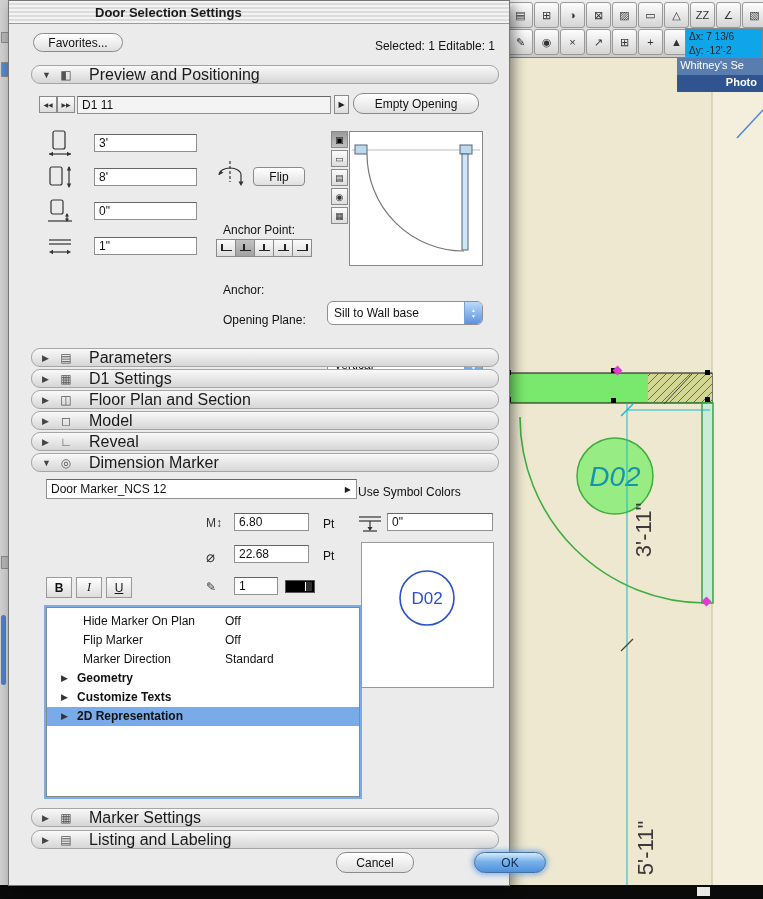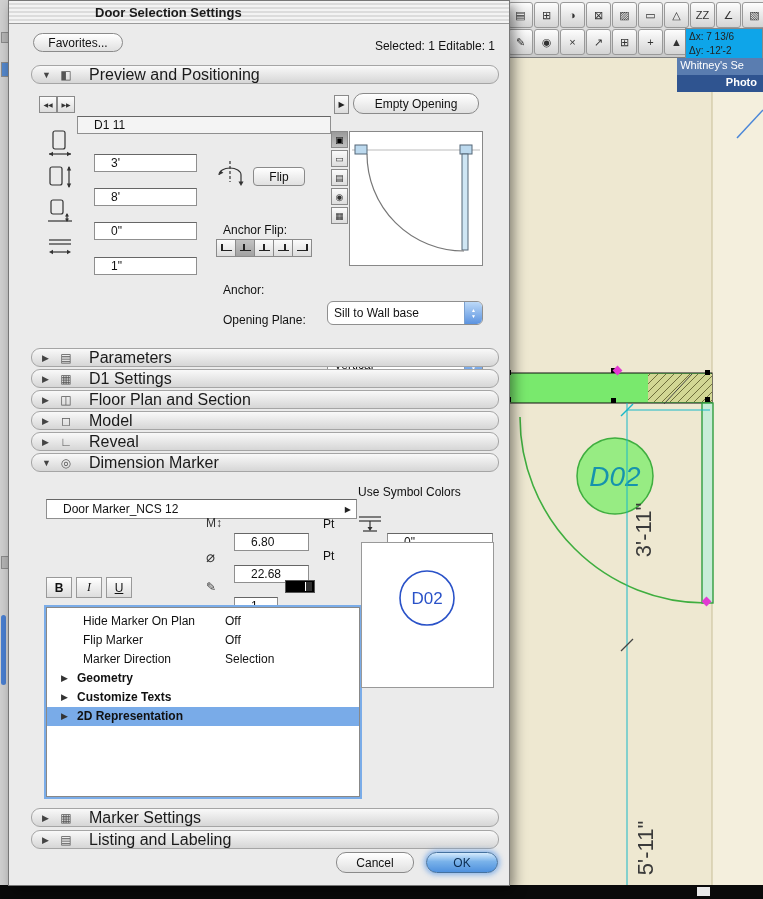--- a/index.html
+++ b/index.html
@@ -35,23 +35,23 @@
        background:#ebebeb;border:1px solid #777;box-shadow:4px 5px 12px rgba(0,0,0,.45);
        font-size:12px;color:#111;}
   .titlebar{height:22px;background:repeating-linear-gradient(180deg,#f3f3f3 0 2px,#dcdcdc 2px 4px);
             border-bottom:1px solid #9a9a9a;display:flex;align-items:center;}
   .title{font-weight:bold;font-size:13px;margin-left:86px;color:#1a1a1a;}
   .pill{border:1px solid #8a8a8a;border-radius:10px;background:linear-gradient(#ffffff,#e0e0e0);
         display:flex;align-items:center;justify-content:center;font-size:12px;color:#111;}
   .okbtn{border:1px solid #44719f;border-radius:11px;color:#0c2c50;font-size:12px;
          background:linear-gradient(#d6ebfd,#79b2ea 45%,#4f91de);
          box-shadow:0 0 5px 2px rgba(92,154,231,.65);
-         display:flex;align-items:center;justify-content:center;}
+         display:flex;align-items:center;justify-content:center;margin-left:48px;}
   .field{background:#fff;border:1px solid #8f8f8f;border-top-color:#666;font-size:12px;
-         display:flex;align-items:center;padding-left:16px;overflow:hidden;white-space:nowrap;margin-top:20px;}
+         display:flex;align-items:center;padding-left:4px;overflow:hidden;white-space:nowrap;}
   .dd{background:#fff;border:1px solid #8f8f8f;border-radius:4px;display:flex;align-items:center;
       font-size:12px;padding-left:6px;position:relative;overflow:hidden;}
   .stepper{position:absolute;right:0;top:0;bottom:0;width:17px;
            background:linear-gradient(#bcd9f8,#5b93e0);border-left:1px solid #7aa0cf;
            display:flex;flex-direction:column;align-items:center;justify-content:center;
            color:#fff;font-size:5px;line-height:6px;}
   .secbar{position:absolute;left:22px;width:468px;height:19px;border:1px solid #a5a5a5;
           border-radius:9px;background:linear-gradient(#f9f9f9,#d6d6d6);
           display:flex;align-items:center;padding-left:10px;box-sizing:border-box;}
   .secbar .tri{font-size:9px;color:#444;width:14px;}
@@ -252,21 +252,21 @@
       <svg width="34" height="30">
           <line x1="17" y1="2" x2="17" y2="23" stroke="#333" stroke-width="1.2" stroke-dasharray="3 2"></line>
           <path d="M6 16 A 11 7 0 0 1 28 16" fill="none" stroke="#333" stroke-width="1.2"></path>
           <path d="M6 16l1.2-4.5 3.2 2.3z" fill="#333"></path>
           <line x1="28" y1="16" x2="28" y2="23" stroke="#333" stroke-width="1.2"></line>
           <path d="M28 27l-2.5-4.5h5z" fill="#333"></path>
         </svg>
     </span>
     <div class="pill abs" style="left:244px;top:166px;width:52px;height:19px;border-radius:4px;">Flip</div>
 
-    <div class="lbl" style="left:214px;top:222px;">Anchor Flip:</div>
+    <div class="lbl" style="left:214px;top:222px;">Anchor Point:</div>
     <div class="abs" style="left:208px;top:238px;display:flex;">
       <div class="segc">
           <span class="sg">
             <i></i>
             <b></b>
           </span>
         </div>
       <div class="segc on">
           <span class="sg">
             <i></i>
@@ -404,21 +404,21 @@
       <div class="lrow" style="margin-top:4px;">
         <span class="nm">Hide Marker On Plan</span>
         <span class="val">Off</span>
       </div>
       <div class="lrow">
         <span class="nm">Flip Marker</span>
         <span class="val">Off</span>
       </div>
       <div class="lrow">
         <span class="nm">Marker Direction</span>
-        <span class="val">Selection</span>
+        <span class="val">Standard</span>
       </div>
       <div class="lrow">
         <span class="tri">▶</span>
         <span class="nm bd">Geometry</span>
       </div>
       <div class="lrow">
         <span class="tri">▶</span>
         <span class="nm bd">Customize Texts</span>
       </div>
       <div class="lrow sel">

